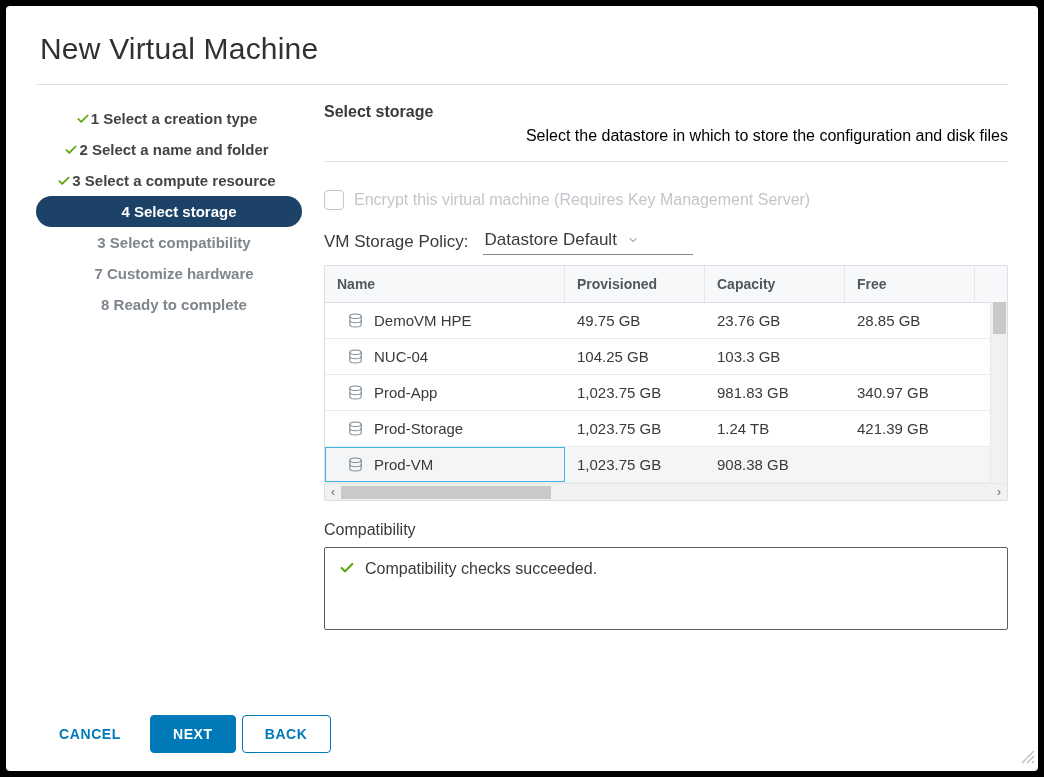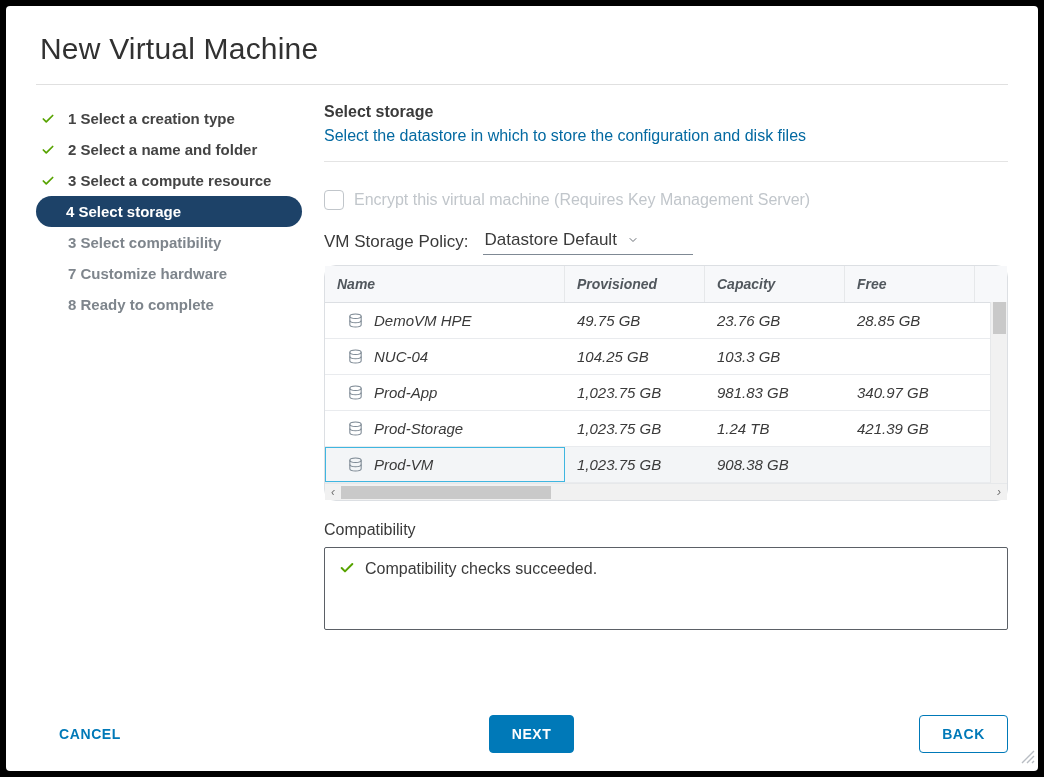--- a/index.html
+++ b/index.html
@@ -37,27 +37,28 @@
     min-height: 0;
   }
   
   .steps {
     width: 266px;
     flex: 0 0 266px;
   }
   .step {
     display: flex;
     align-items: center;
-    gap: 12px;
+    gap: 0;
     font-size: 15px;
     font-weight: 700;
     color: #6f7277;
     padding: 7px 10px 7px 4px;
     border-radius: 16px;
     cursor: default;
+    justify-content: center;
   }
   .step .chk { width: 16px; display:inline-flex; justify-content:center; }
   .step.done .chk svg path { stroke:#57a300; }
   .step.done { color:#444; }
   .step.active {
     background:#1d4268;
     color:#fff;
     padding-left: 30px;
   }
   .step.future { color:#7e858c; font-weight:600; }
@@ -72,24 +73,25 @@
     min-width:0;
   }
   .sect-title {
     font-size: 16px;
     font-weight: 700;
     color: #3a3a3a;
     margin-bottom: 6px;
   }
   .sect-sub {
     font-size: 16px;
-    color: #0369a1;
+    color: #000000;
     margin-bottom: 14px;
     border-bottom: 1px solid #e4e4e4;
     padding-bottom: 16px;
+    text-align: right;
   }
   .encrypt-row {
     display:flex; align-items:center; gap:10px;
     color:#c1c6cb; font-size:16px;
     margin: 14px 0 18px 0;
   }
   .chkbox {
     width:20px; height:20px; border:1px solid #c1c6cb;
     border-radius:4px; background:#fff;
   }
@@ -104,23 +106,22 @@
     padding: 2px 6px 4px 2px;
     color:#3a3a3a; font-size:17px;
     min-width: 210px;
     position: relative;
   }
   .select .caret svg { display:block; }
 
   
   .table-wrap {
     border:1px solid #dcdfe3;
-    border-radius:12px;
+    border-radius:2px;
     position:relative;
-    font-style:italic;
   }
   .thead, .trow {
     display:grid;
     grid-template-columns: 240px 140px 140px 130px 1fr;
     align-items:center;
   }
   .thead {
     background:#f7f8fa;
     border-bottom:1px solid #dcdfe3;
   }
@@ -175,21 +176,21 @@
   .compat-box {
     border:1px solid #5b6066; border-radius:2px;
     height: 83px;
     padding: 12px 14px;
     font-size:16px; color:#3a3a3a;
     display:flex; align-items:flex-start; gap:10px;
   }
   .compat-box .ok svg path { stroke:#57a300; }
 
   .footer {
-    display:flex; justify-content:space-between; gap:16px;
+    display:flex; justify-content:flex-start; gap:6px;
     padding: 20px 0 18px 0;
   }
   .btn {
     font-size:14px; font-weight:600; letter-spacing:.6px;
     padding: 10px 22px;
     border-radius:4px; cursor:pointer;
     border:1px solid transparent;
     text-transform: uppercase;
   }
   .btn.link { color:#0079b8; background:transparent; border-color:transparent; }

